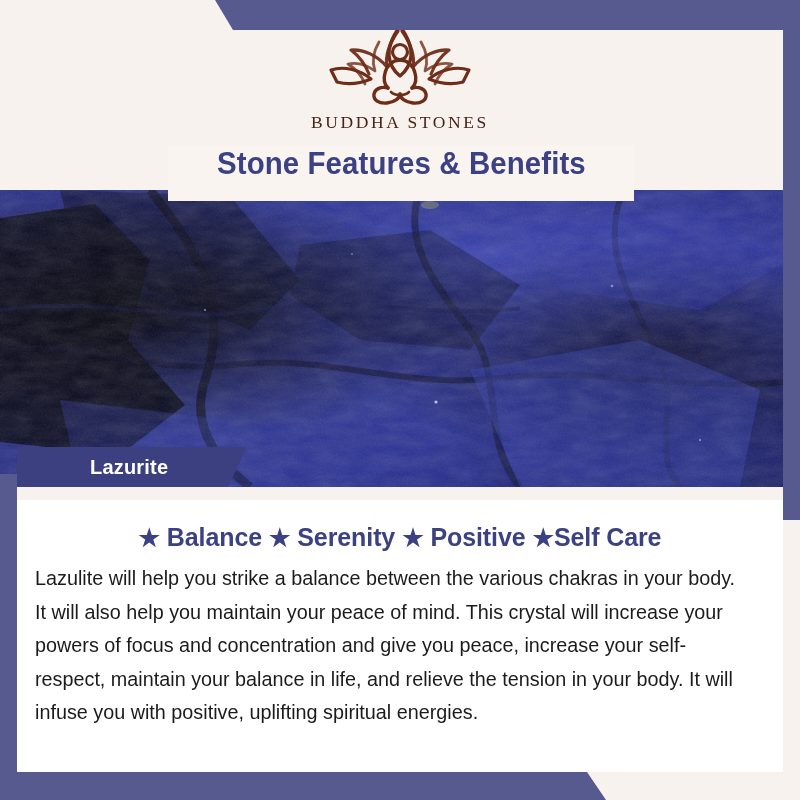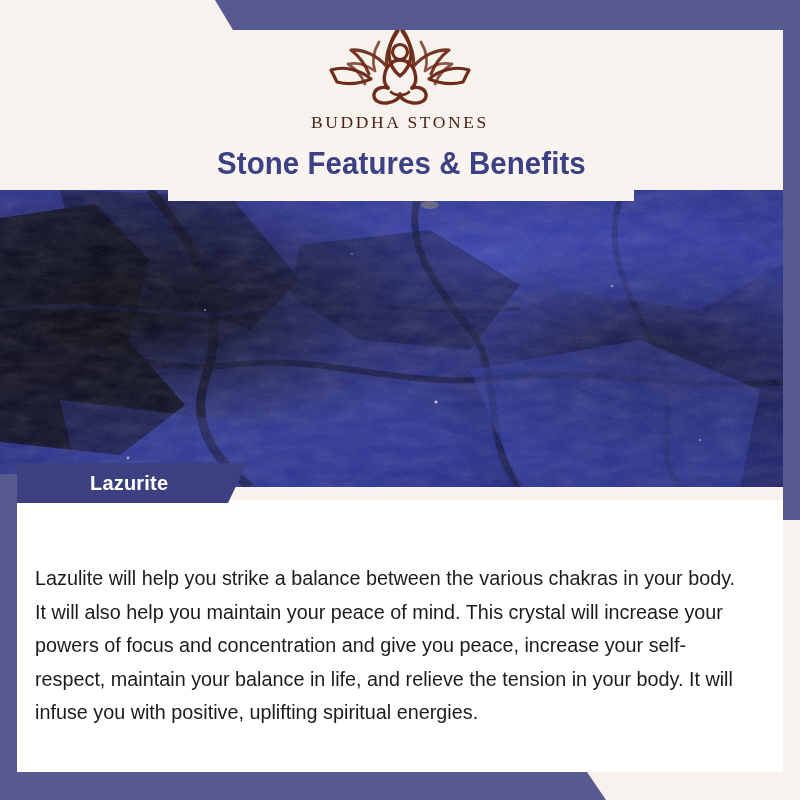--- a/index.html
+++ b/index.html
@@ -108,21 +108,21 @@
     width: 800px; height: 297px;
     overflow: hidden;
     background: #1d2273;
     z-index: 2;
   }
   .photo svg { display: block; width: 800px; height: 297px; }
 
   
   .name-banner {
     position: absolute;
-    top: 463px;
+    top: 447px;
     left: 17px;
     width: 230px;
     height: 40px;
     background: #3c4080;
     clip-path: polygon(0 0, 230px 0, 211px 40px, 0 40px);
     display: flex;
     align-items: center;
     z-index: 4;
   }
   .name-text {
@@ -297,20 +297,23 @@
     <div class="title-text">Stone Features &amp; Benefits</div>
   </div>
 
   <div class="name-banner">
     <span class="name-text">Lazurite</span>
   </div>
 
   <div class="panel">
     <div class="panel-lip"></div>
 
+    <div class="benefits">
+      <span><span class="star">★</span> <span>Balance</span></span><span class="gap"></span><span><span class="star">★</span> <span>Serenity</span></span><span class="gap"></span><span><span class="star">★</span> <span>Positive</span></span><span class="gap"></span><span><span class="star">★</span><span>Self Care</span></span>
+    </div>
 
     <div class="body-copy">Lazulite will help you strike a balance between the various chakras in your body. It will also help you maintain your peace of mind. This crystal will increase your powers of focus and concentration and give you peace, increase your self-respect, maintain your balance in life, and relieve the tension in your body. It will infuse you with positive, uplifting spiritual energies.</div>
   </div>
 
   <div class="frame-top"></div>
   <div class="frame-right"></div>
   <div class="frame-left"></div>
   <div class="frame-bottom"></div>
 
 </div>

